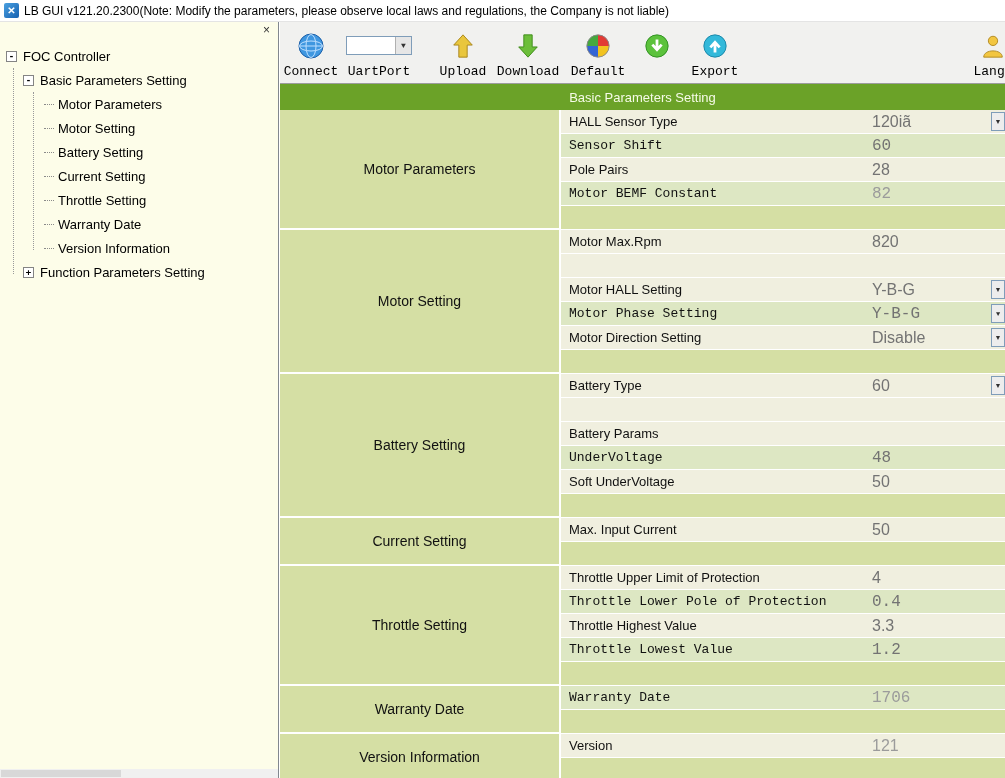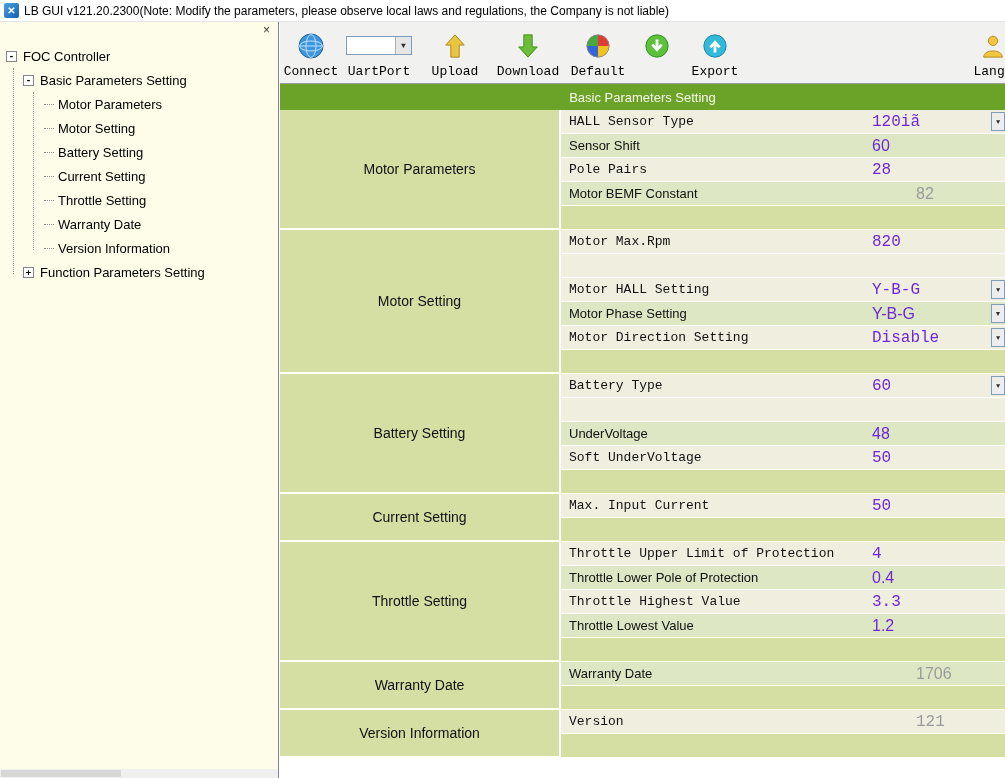--- a/index.html
+++ b/index.html
@@ -49,28 +49,28 @@
   .main { position:absolute; left:280px; top:84px; right:0; bottom:0; background:#fff; }
   .table-header { height:26px; background:#6ba228; color:#f6fbe8; font-size:13px;
     display:flex; align-items:center; justify-content:center; }
   .section { display:flex; }
   .cat { width:281px; flex:none; background:#d5dfa4; display:flex; align-items:center;
     justify-content:center; font-size:14px; color:#111; border-right:2px solid #fff;
     border-bottom:2px solid #fff; }
   .rows { flex:1; min-width:0; }
   .row { height:24px; border-bottom:1px solid #fff; position:relative;
     display:flex; align-items:center; padding-left:8px; font-size:13px; color:#111; }
-  .row.a { background:#f0efdf;font-family:Liberation Mono, monospace; }
-  .row.b { background:#dde7c3; }
+  .row.a { background:#f0efdf; }
+  .row.b { background:#dde7c3;font-family:Liberation Mono, monospace; }
   .row.spacer { background:#d5dfa4; }
   .row.blank { background:#f0efdf; }
   .value { position:absolute; left:311px; top:0; height:100%; display:flex; align-items:center;
     font-size:16px; }
-  .value.blue { color:#6d28d9; }
-  .value.gray { color:#9b9b9b;margin-left:44px; }
+  .value.blue { color:#737373; }
+  .value.gray { color:#9b9b9b; }
   .combo { position:absolute; right:0; top:2px; bottom:2px; width:14px; background:#ededed;
     border:1px solid #7f9db9; color:#303030; font-size:7px; display:flex;
     align-items:center; justify-content:center; }
 
   svg { display:block; }
 </style>
 </head>
 <body>
 
 <div class="titlebar">
@@ -146,21 +146,21 @@
     <span>Connect</span>
   </div>
 
   <div class="tool" style="left:62px; width:74px;">
     <div class="combo-uart">
       <span class="arrow">▼</span>
     </div>
     <span>UartPort</span>
   </div>
 
-  <div class="tool" style="left:144px; width:62px;">
+  <div class="tool" style="left:152px; width:62px;">
     <div class="icon-slot">
       <svg width="26" height="26" viewBox="0 0 28 28">
         <path d="M14 2 L24 13 H18.5 V26 H9.5 V13 H4 Z" fill="#e9c63d" stroke="#a8841a"></path>
       </svg>
     </div>
     <span>Upload</span>
   </div>
 
   <div class="tool" style="left:286px; width:64px;">
     <div class="icon-slot">
@@ -271,20 +271,23 @@
 
   <div class="section">
     <div class="cat">Battery Setting</div>
     <div class="rows">
       <div class="row a">
         <span>Battery Type</span>
         <span class="value blue">60</span>
         <span class="combo">▼</span>
       </div>
       <div class="row blank"></div>
+      <div class="row a">
+        <span>Battery Params</span>
+      </div>
       <div class="row b">
         <span>UnderVoltage</span>
         <span class="value blue">48</span>
       </div>
       <div class="row a">
         <span>Soft UnderVoltage</span>
         <span class="value blue">50</span>
       </div>
       <div class="row spacer"></div>
     </div>

